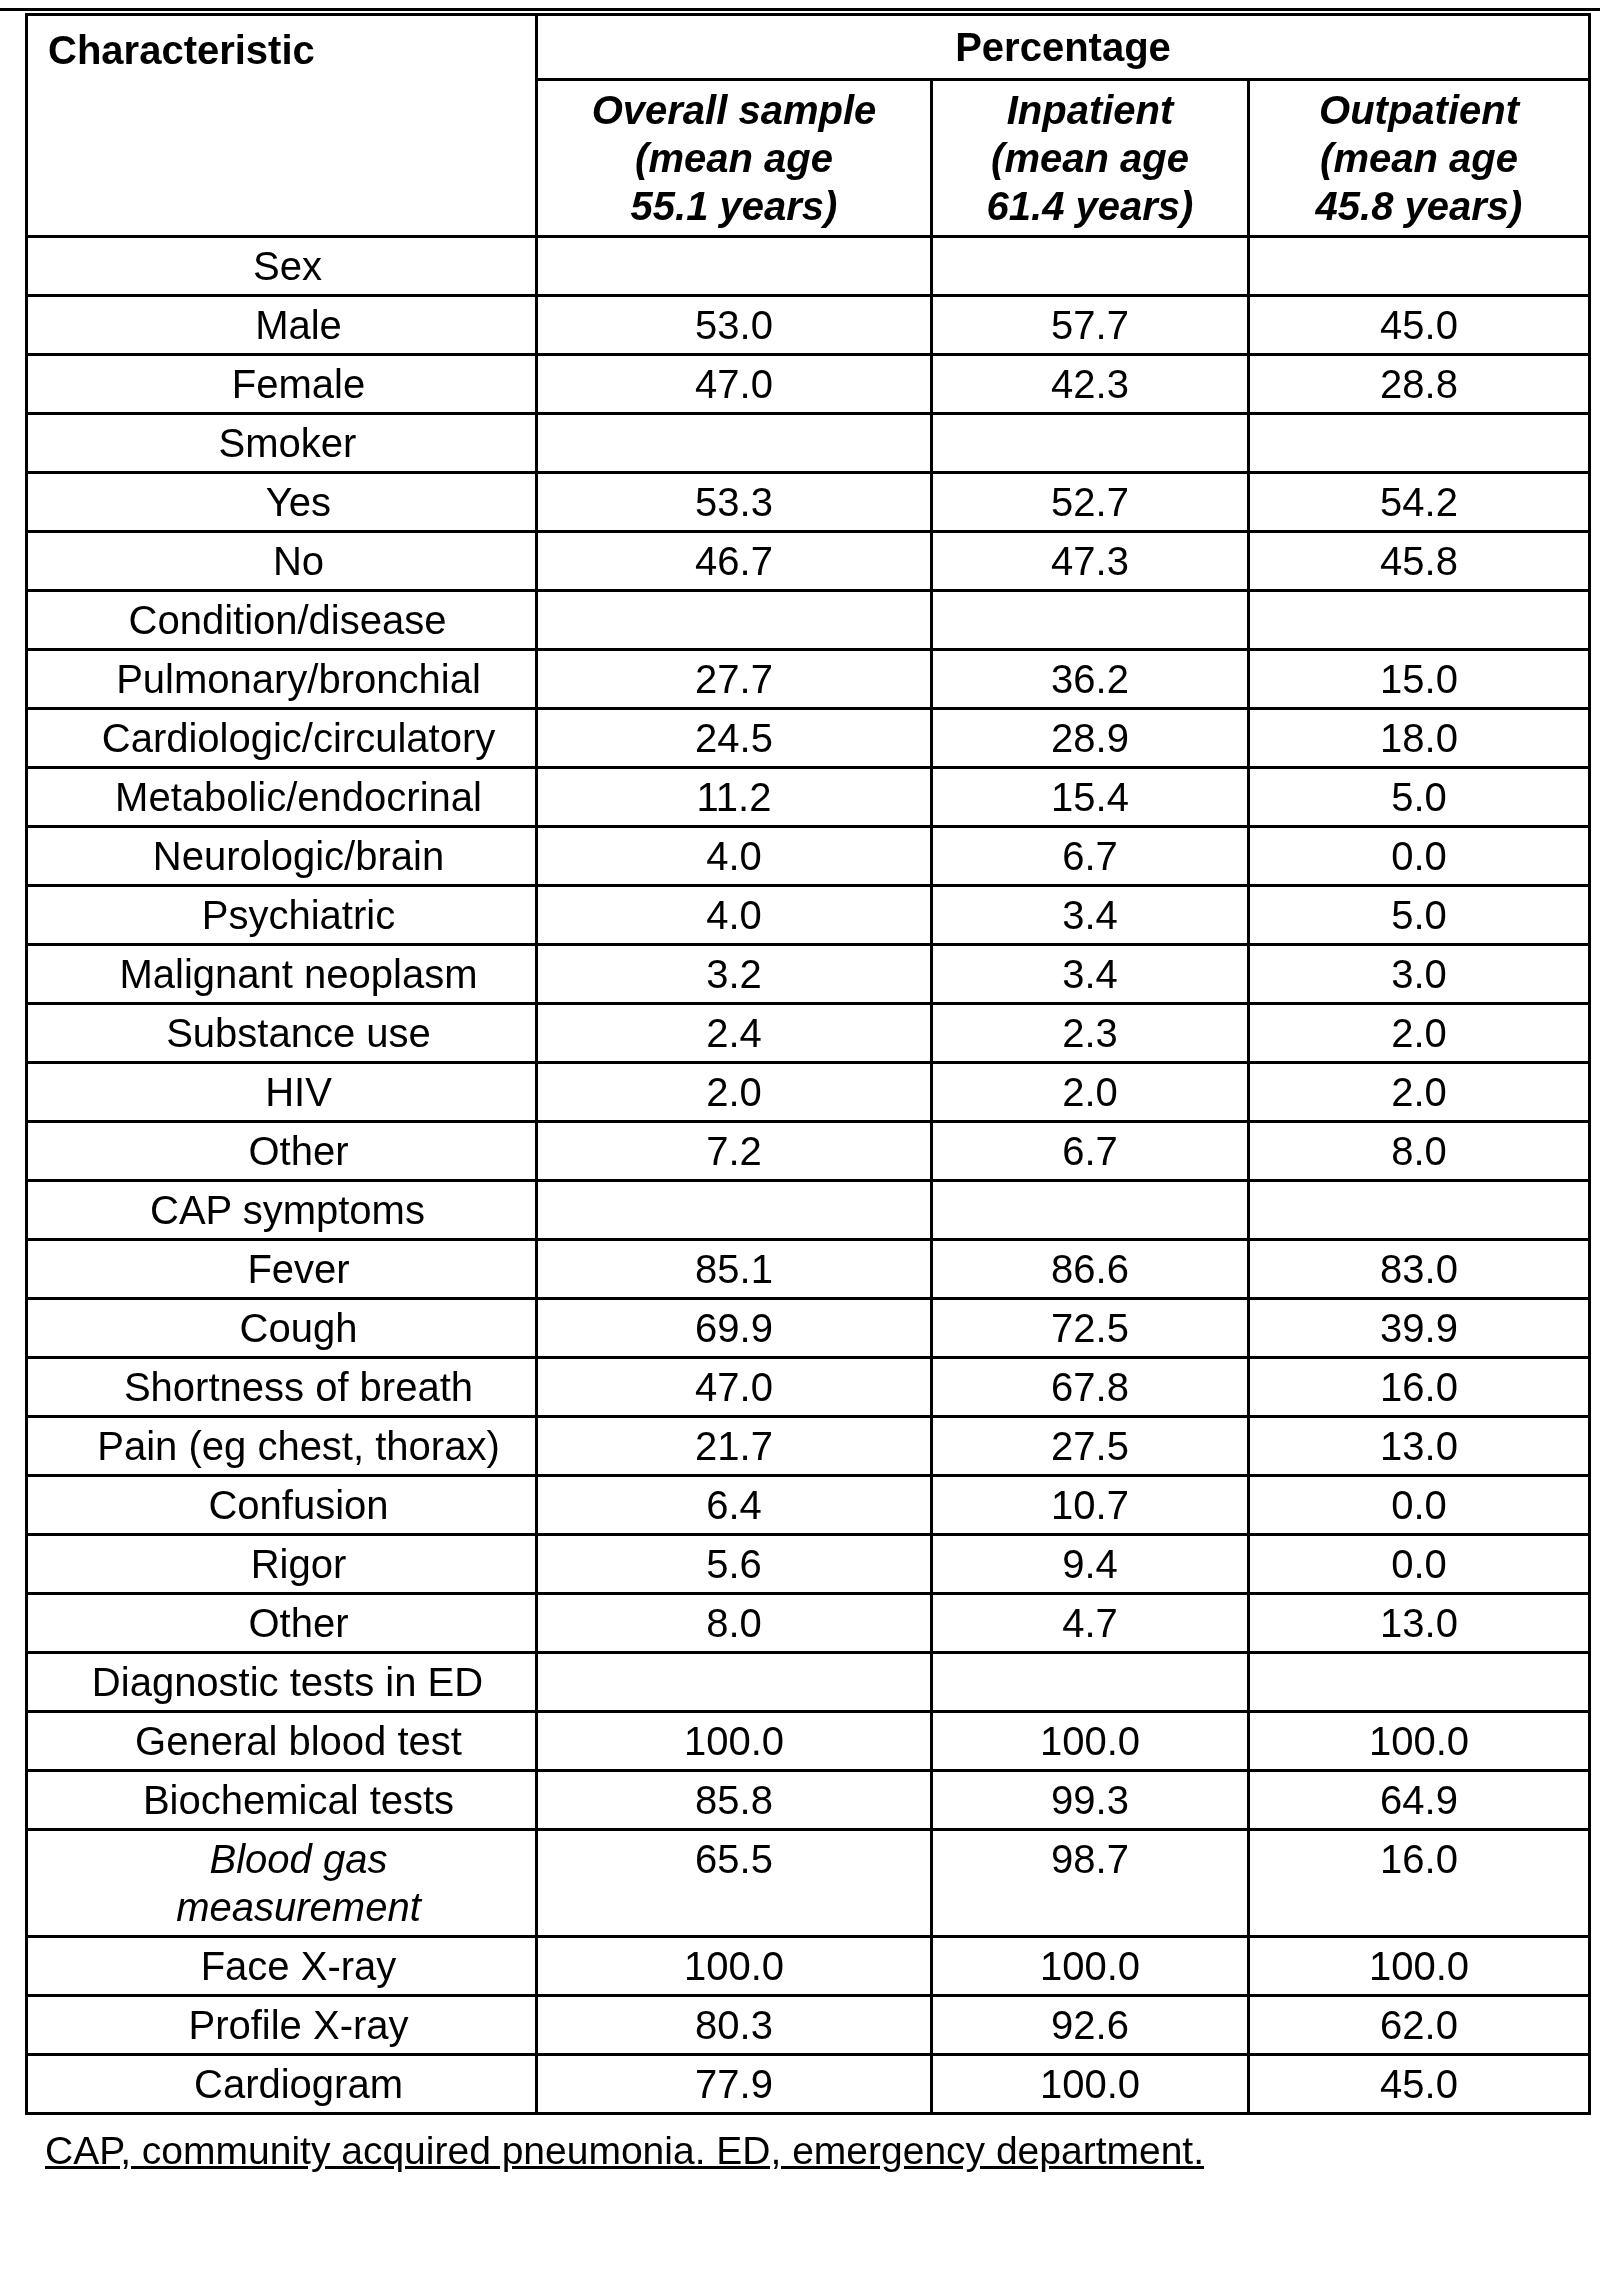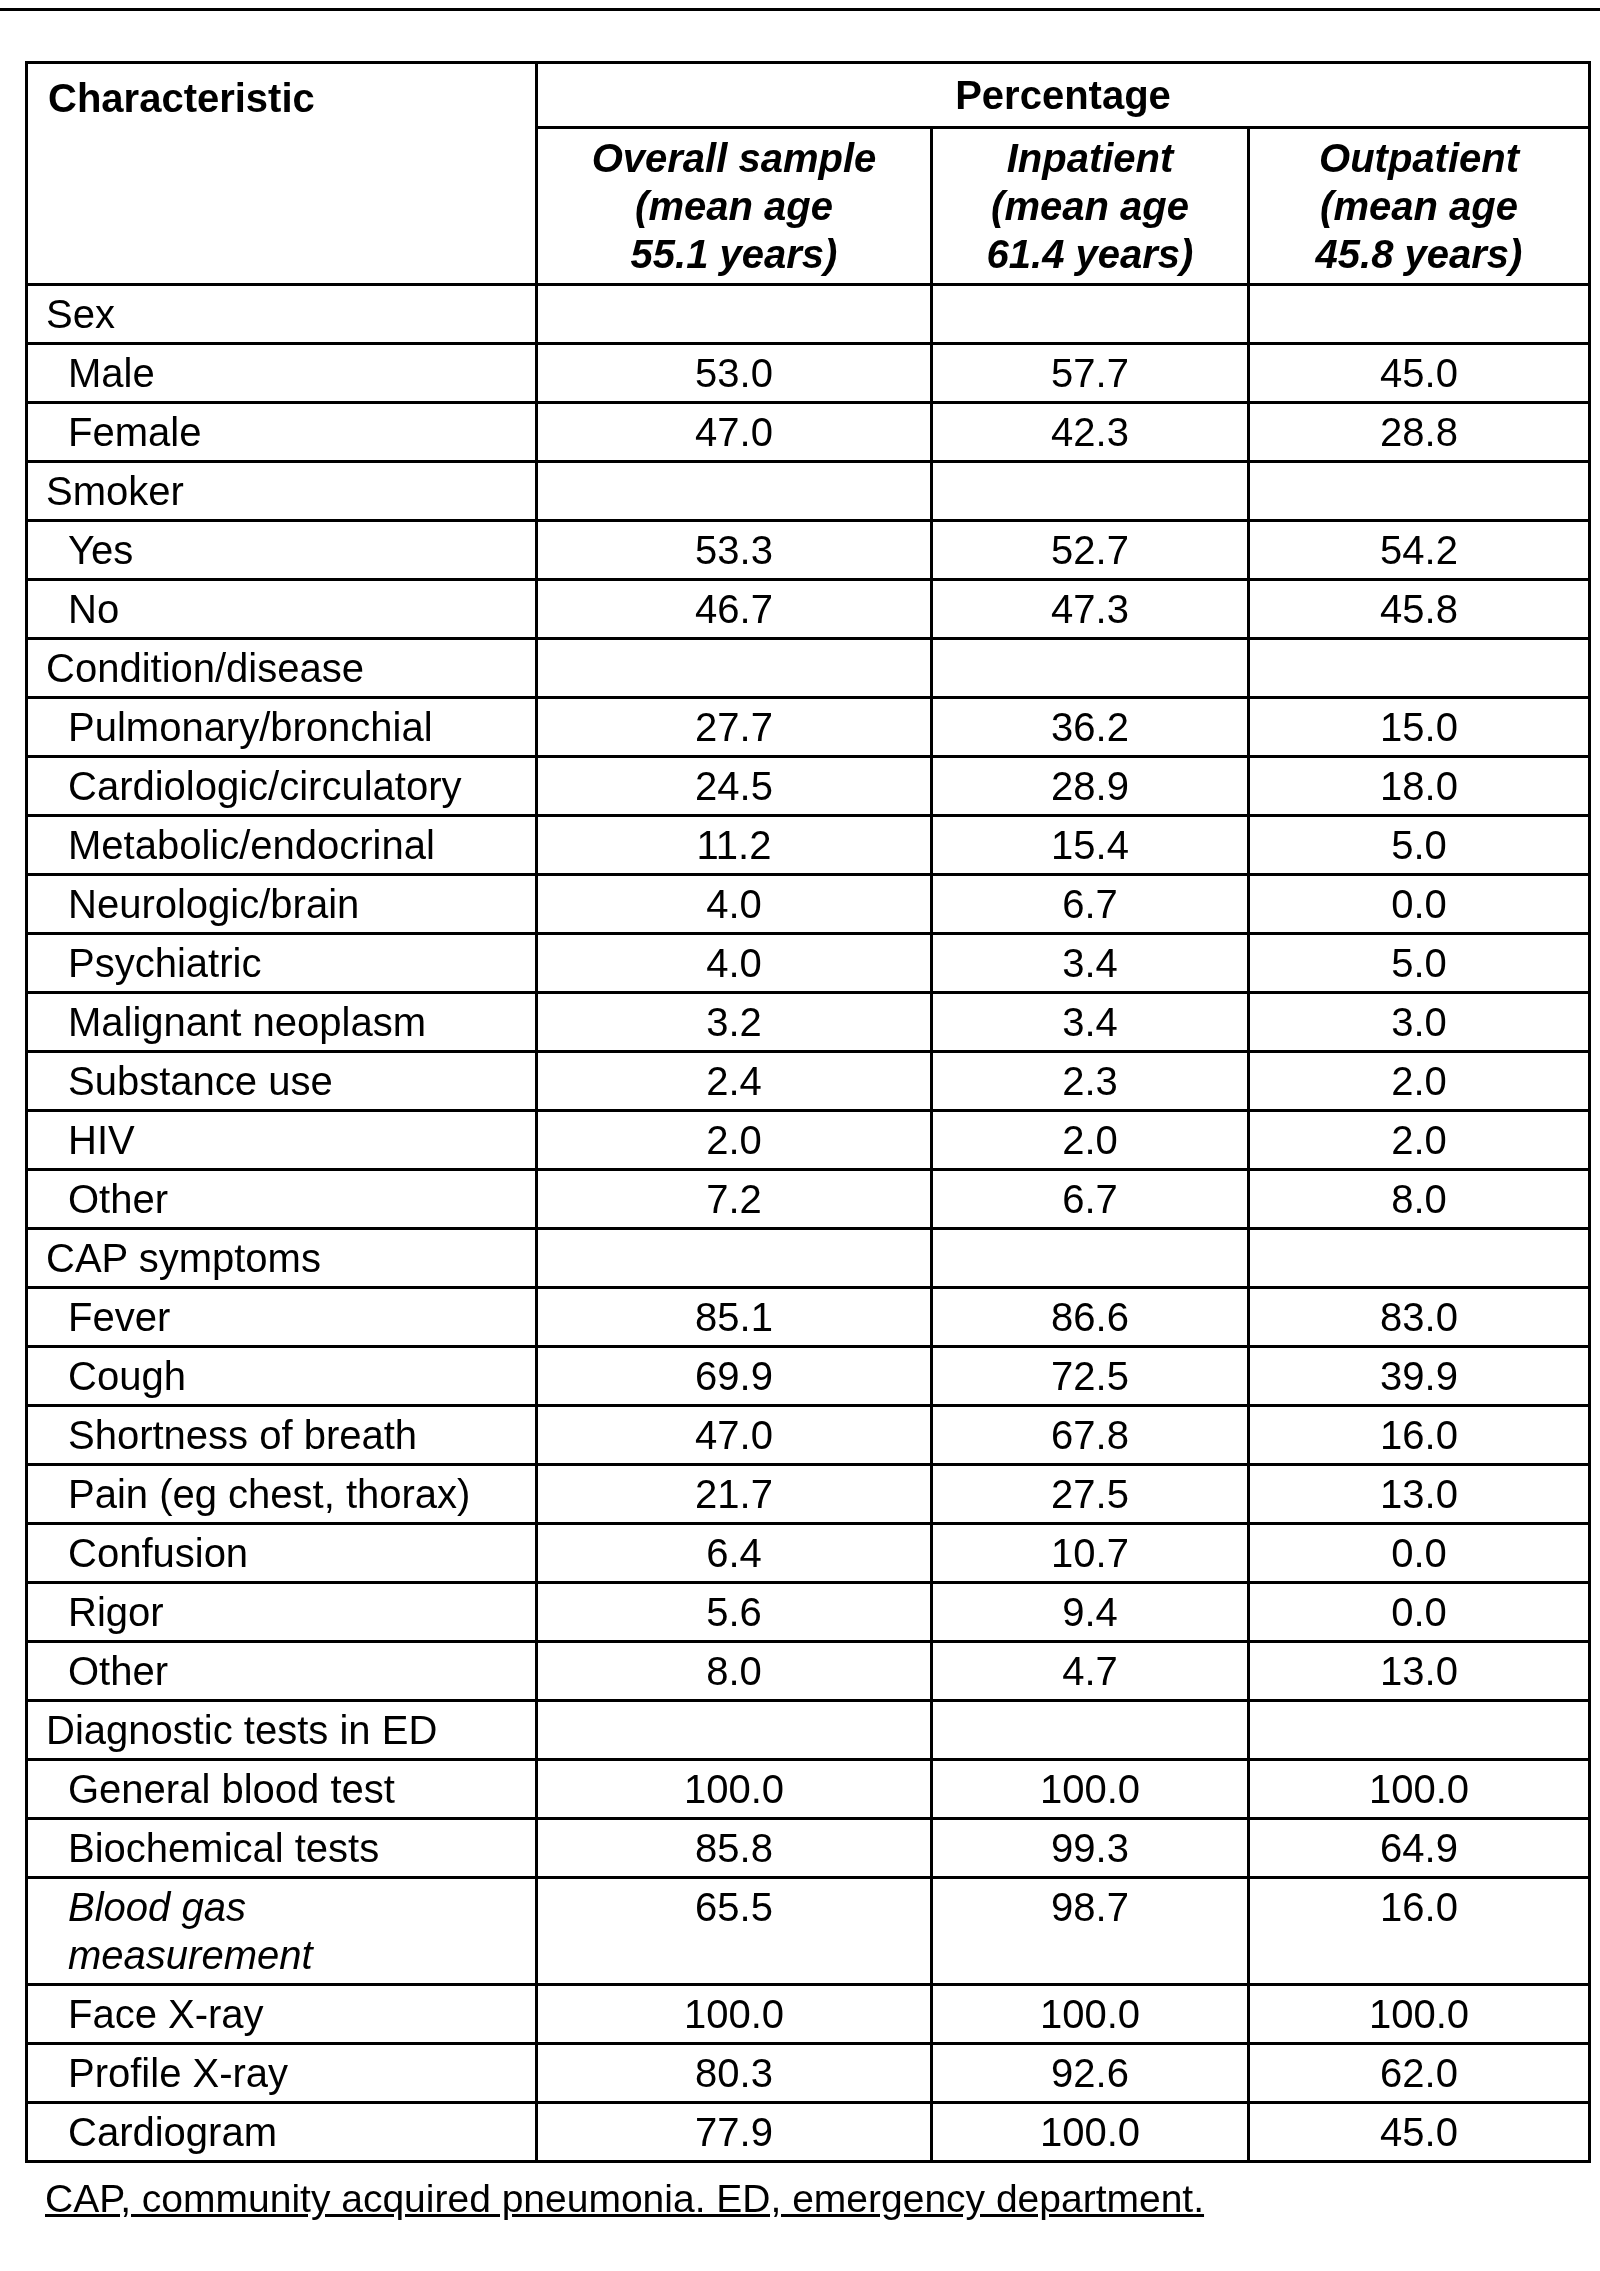--- a/index.html
+++ b/index.html
@@ -18,21 +18,20 @@
   .top-rule {
     position: absolute;
     top: 8px;
     left: 0;
     width: 1600px;
     height: 3px;
     background: #000;
   }
   .wrap {
     padding: 13px 0 0 25px;
-    margin-top: 48px;
   }
   table.tbl {
     width: 1563px;
     table-layout: fixed;
     border-collapse: collapse;
     border: 3px solid #000;
   }
   .tbl th, .tbl td {
     border: 3px solid #000;
     font-size: 40px;
@@ -59,21 +58,21 @@
     padding: 5px 4px;
   }
   .prewrap { white-space: pre-line; font-style: italic; }
   tbody td {
     border-top: 5px double #000;
     border-bottom: 5px double #000;
     vertical-align: top;
     line-height: 48px;
     padding: 4px 6px;
   }
-  td.lbl { text-align: left; }
+  td.lbl { text-align: center; }
   td.sec { padding-left: 18px; }
   td.itm { padding-left: 40px; }
   td.num { text-align: center; }
   .footnote {
     font-size: 39px;
     line-height: 48px;
     padding: 12px 0 0 20px;
     text-decoration: underline;
   }
 </style>

